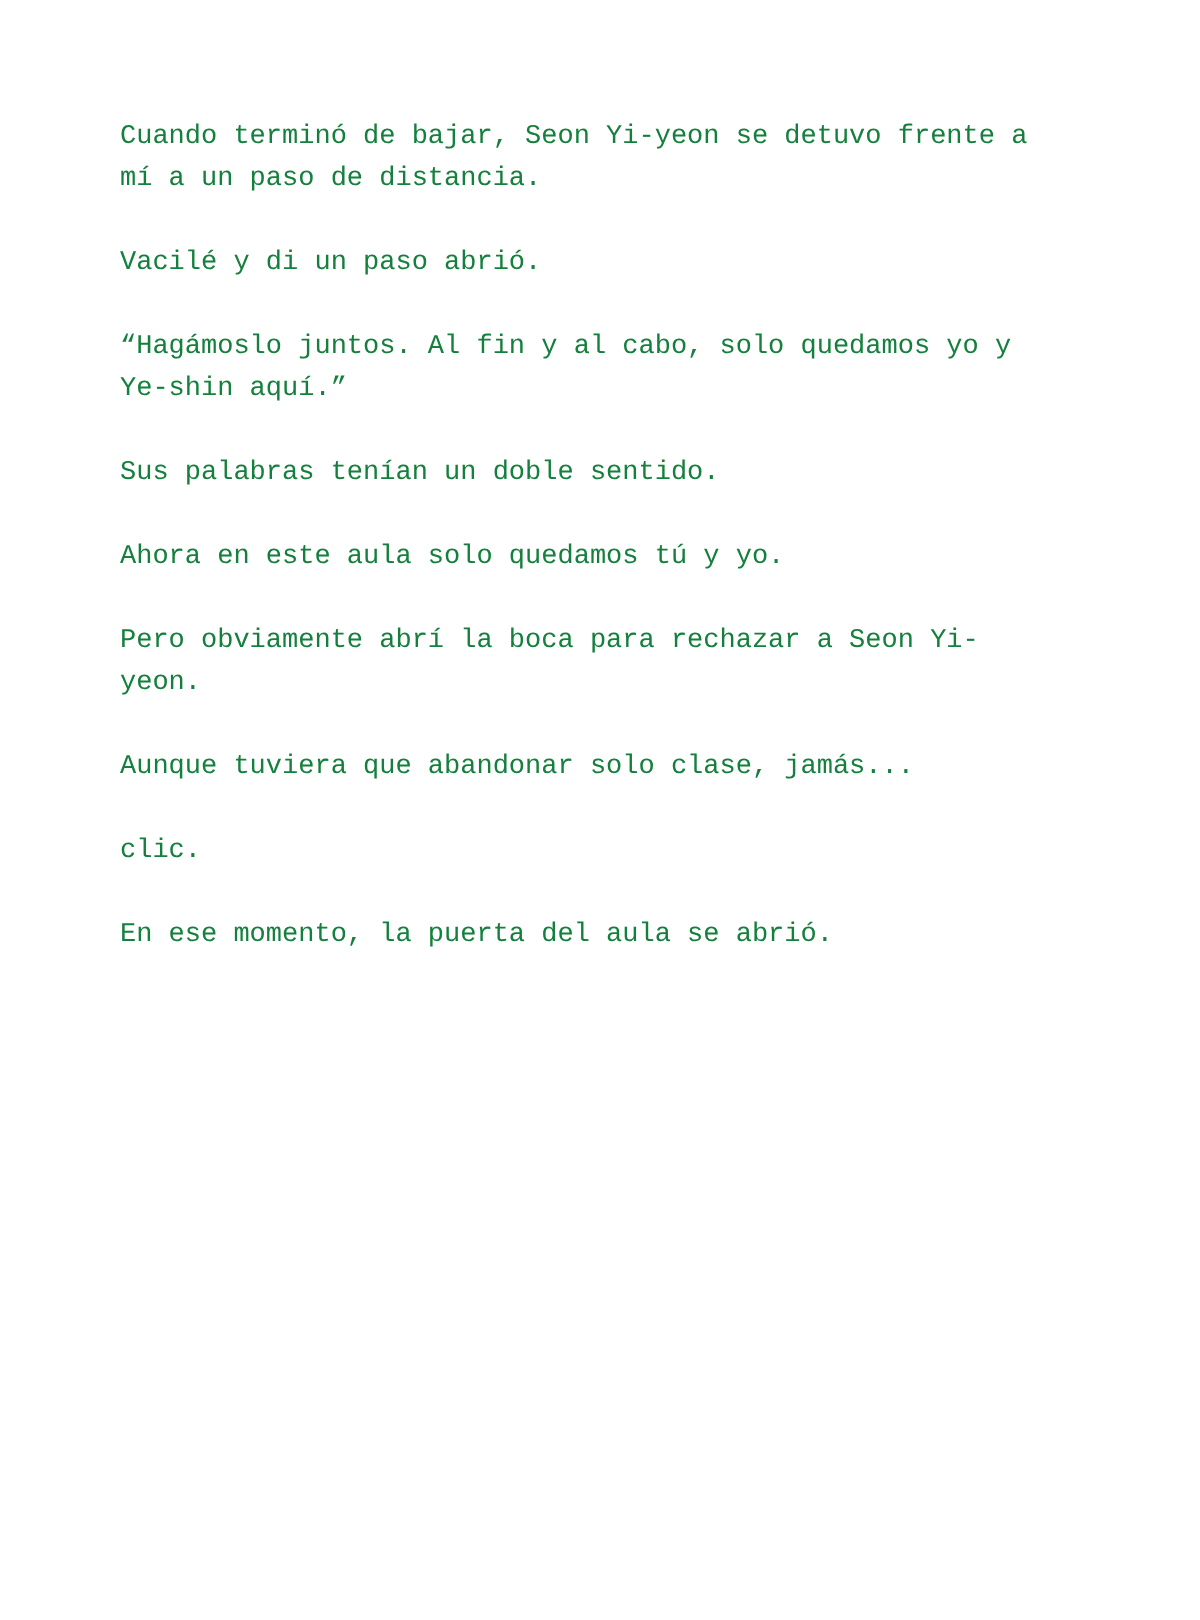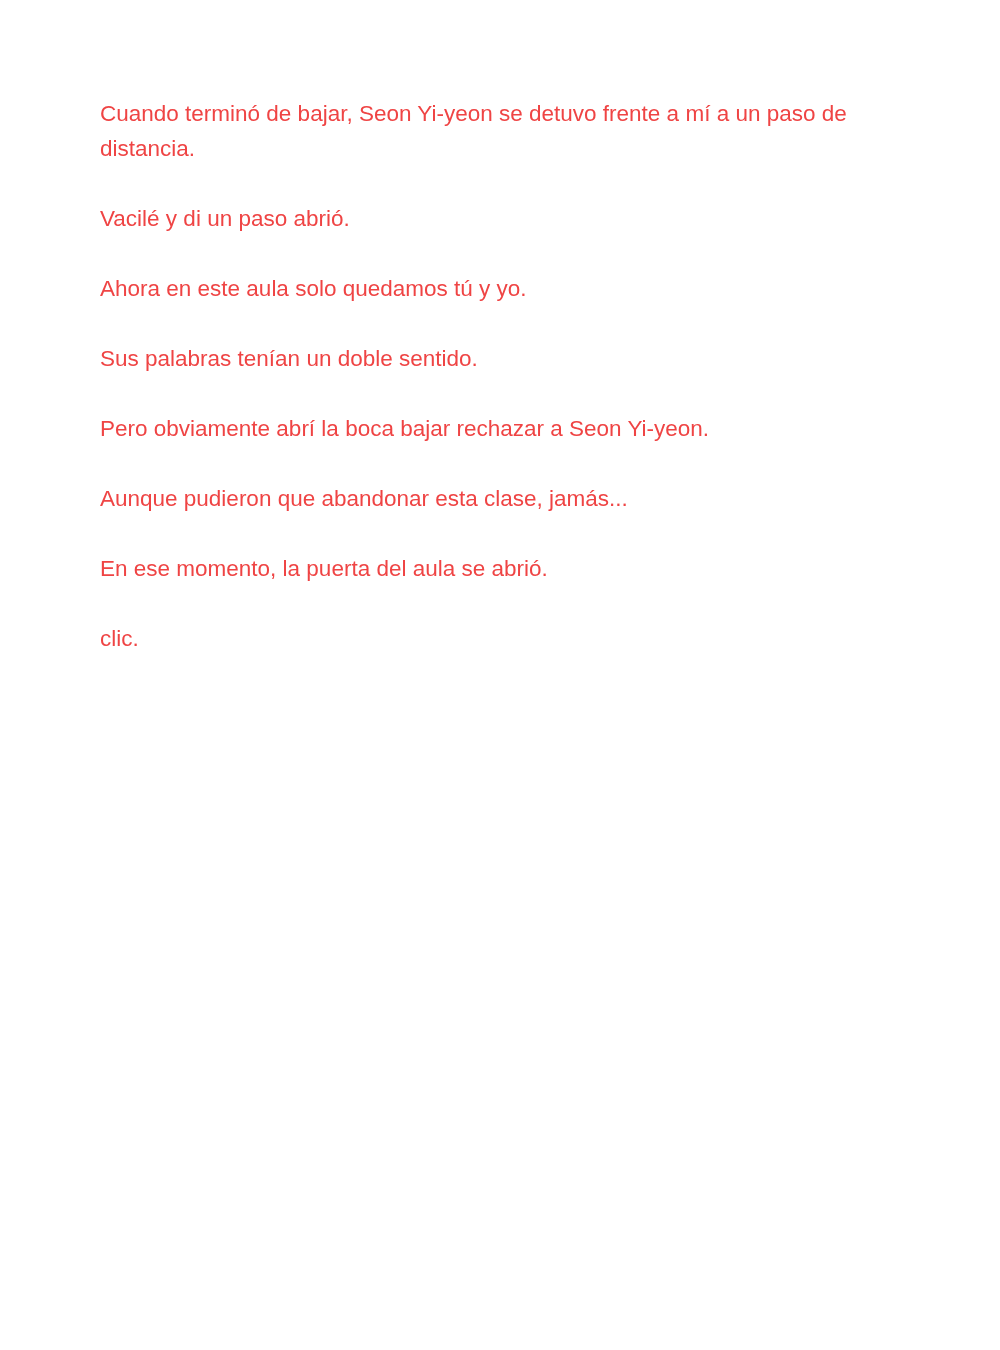--- a/index.html
+++ b/index.html
@@ -11,35 +11,36 @@
       width: 1000px;
       height: 1350px;
       overflow: hidden;
       position: relative;
     }
     .page {
       position: absolute;
       left: 100px;
       top: 96px;
       width: 780px;
-      font-family: Liberation Sans, sans-serif;
+      font-family: Liberation Mono, monospace;
       font-size: 22.5px;
       line-height: 35px;
-      color: #ef4444;
+      color: #15803d;
     }
     .page p {
       margin: 0 0 35px 0;
       padding: 0;
     }
   </style>
 </head>
 <body>
 
 <div class="page">
   <p>Cuando terminó de bajar, Seon Yi-yeon se detuvo frente a mí a un paso de distancia.</p>
   <p>Vacilé y di un paso abrió.</p>
+  <p>“Hagámoslo juntos. Al fin y al cabo, solo quedamos yo y Ye-shin aquí.”</p>
+  <p>Sus palabras tenían un doble sentido.</p>
   <p>Ahora en este aula solo quedamos tú y yo.</p>
-  <p>Sus palabras tenían un doble sentido.</p>
-  <p>Pero obviamente abrí la boca bajar rechazar a Seon Yi-yeon.</p>
-  <p>Aunque pudieron que abandonar esta clase, jamás...</p>
+  <p>Pero obviamente abrí la boca para rechazar a Seon Yi-yeon.</p>
+  <p>Aunque tuviera que abandonar solo clase, jamás...</p>
+  <p>clic.</p>
   <p>En ese momento, la puerta del aula se abrió.</p>
-  <p>clic.</p>
 </div>
 
 </body></html>

